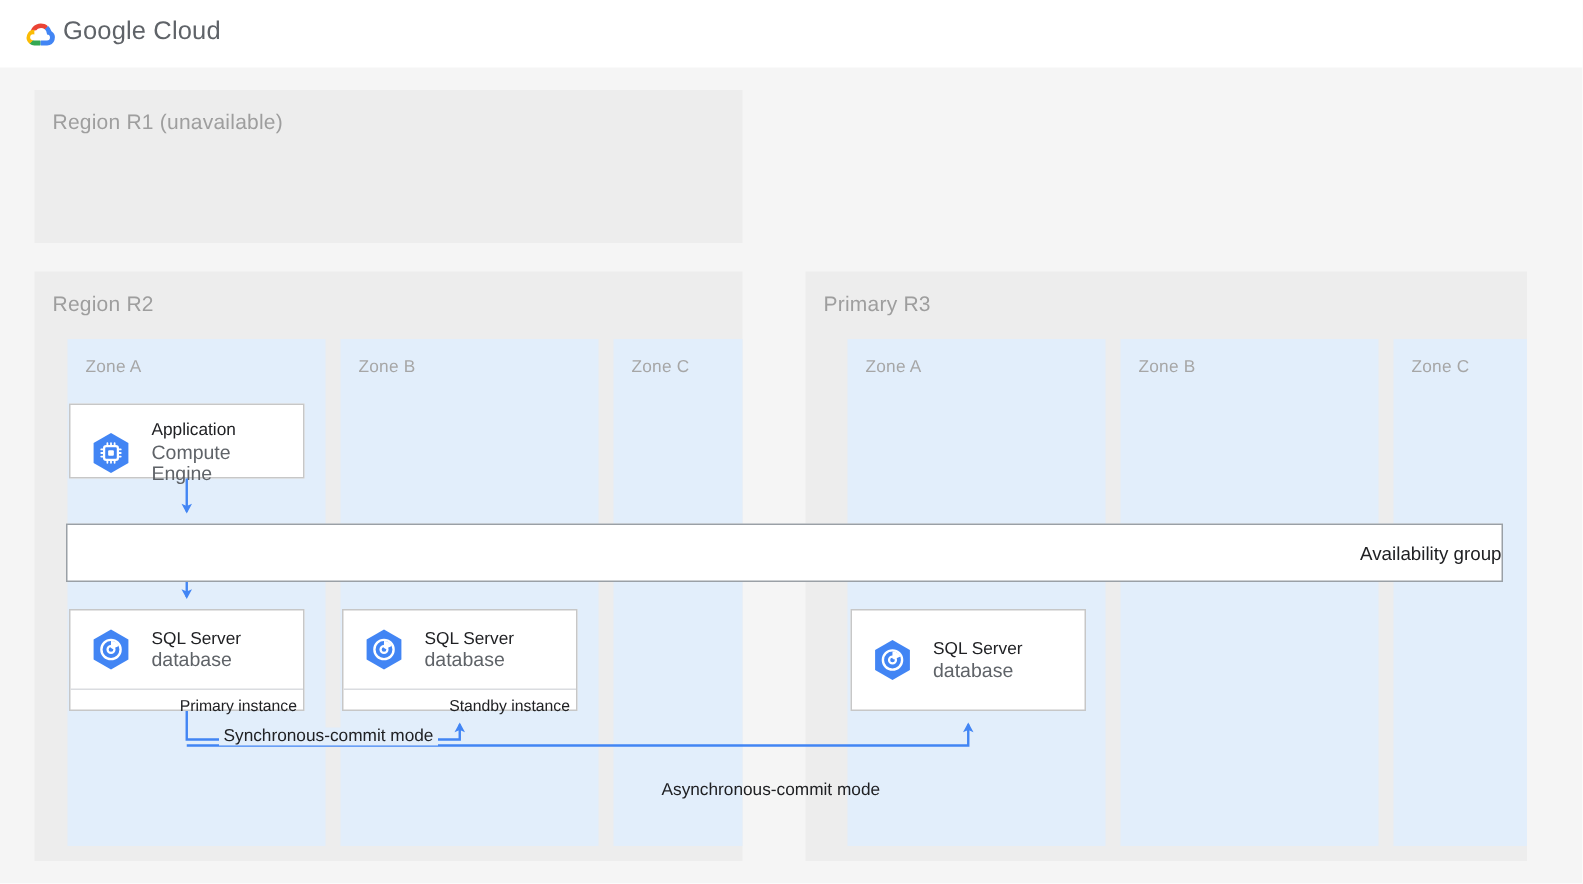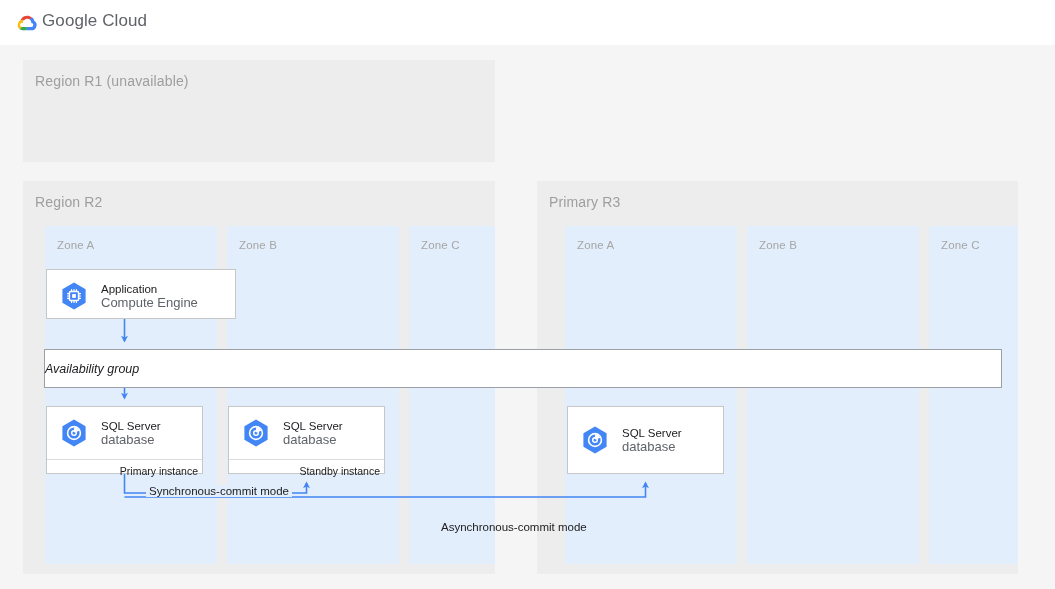--- a/index.html
+++ b/index.html
@@ -42,22 +42,22 @@
   .card-foot {
     border-top: 1px solid #dadce0;
     font-size: 10.5px; color: #202124;
     text-align: right; padding: 5px 4px 4px;
   }
 
   
   .ag-bar {
     position: absolute;
     background: #ffffff; border: 1px solid #9aa0a6;
-    display: flex; align-items: center; justify-content: flex-start;
-    font-size: 12.5px; color: #202124; font-style: italic;
+    display: flex; align-items: center; justify-content: flex-end;
+    font-size: 12.5px; color: #202124;
   }
 
   
   .wires { position: absolute; left: 0; top: 0; width: 1055px; height: 544px; pointer-events: none; }
 
   .wire-label {
     position: absolute; font-size: 11.5px; color: #202124;
     white-space: nowrap; background: transparent;
   }
 </style>
@@ -111,21 +111,21 @@
       </div>
       <div class="zone" style="left:392px; top:45px; width:89px; height:338px;">
         <span class="zone-label">Zone C</span>
       </div>
     </div>
 
     <div class="ag-bar" style="left:44px; top:304px; width:958px; height:39px;">
       <span>Availability group</span>
     </div>
 
-    <div class="card" style="left:46px; top:224px; width:190px; height:50px;">
+    <div class="card" style="left:46px; top:224px; width:157px; height:50px;">
       <div class="card-main">
         <span class="card-icon">
           <svg viewBox="0 0 32 32" xmlns="http://www.w3.org/2000/svg">
             <path d="M16 2.6l11.6 6.7v13.4L16 29.4 4.4 22.7V9.3z" fill="#4285f4"></path>
             <rect x="11.4" y="11.4" width="9.2" height="9.2" rx="1.4" fill="none" stroke="#ffffff" stroke-width="1.5"></rect>
             <rect x="14.1" y="14.1" width="3.8" height="3.8" rx=".7" fill="#ffffff"></rect>
             <g stroke="#ffffff" stroke-width="1.2" stroke-linecap="round">
               <path d="M13.6 11.4V9.5M16 11.4V9.5M18.4 11.4V9.5"></path>
               <path d="M13.6 22.5v-1.9M16 22.5v-1.9M18.4 22.5v-1.9"></path>
               <path d="M11.4 13.6H9.5M11.4 16H9.5M11.4 18.4H9.5"></path>

